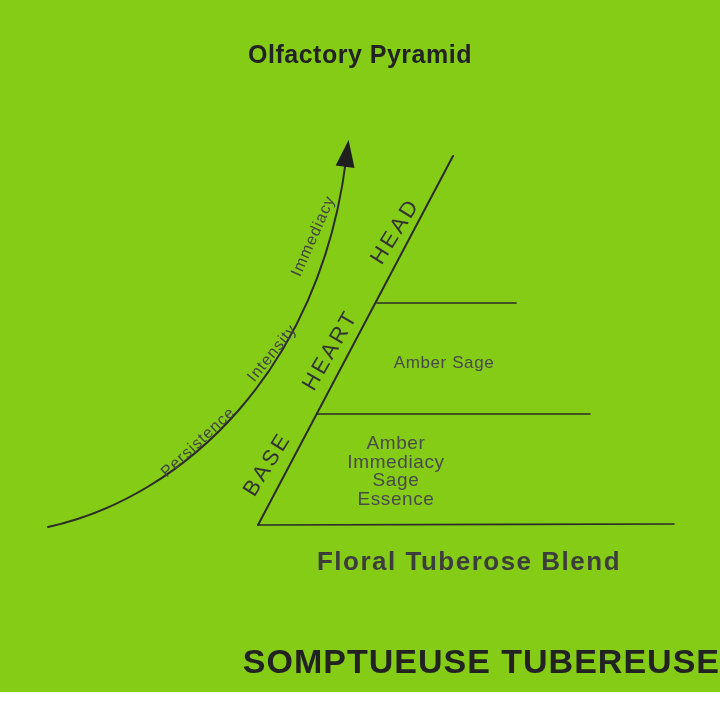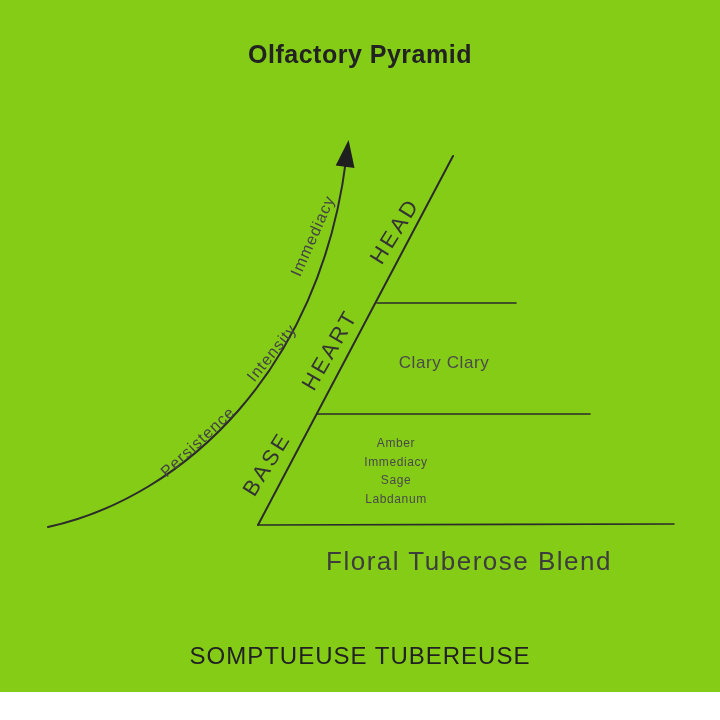--- a/index.html
+++ b/index.html
@@ -33,32 +33,32 @@
     text-align: center;
     font-size: 25px;
     font-weight: bold;
     letter-spacing: 0.5px;
     color: #222222;
   }
   .footer-title {
     left: 0;
     top: 642px;
     width: 720px;
-    text-align: center;
-    font-size: 24px;
-    font-weight: normal;
+    text-align: right;
+    font-size: 34px;
+    font-weight: bold;
     letter-spacing: 1px;
     color: #222222;
   }
   .blend-label {
     left: 469px;
     top: 561px;
     transform: translate(-50%, -50%);
     font-size: 26px;
-    font-weight: normal;
+    font-weight: bold;
     letter-spacing: 1.5px;
     color: #3d3d3d;
   }
   .level-name {
     font-size: 22px;
     font-weight: normal;
     letter-spacing: 3px;
     color: #333333;
     transform-origin: center;
   }
@@ -80,21 +80,21 @@
     color: #4a4a4a;
     transform: translate(-50%,-50%);
   }
   .note-patchouli { left: 490px; top: 249px; }
   .note-clary     { left: 444px; top: 363px; }
   .note-stack {
     left: 396px;
     top: 471px;
     transform: translate(-50%,-50%);
     text-align: center;
-    font-size: 12px;
+    font-size: 19px;
     letter-spacing: 0.6px;
     line-height: 18.5px;
     color: #4a4a4a;
   }
 </style>
 </head>
 <body>
 
 <div class="canvas">
 
@@ -118,21 +118,21 @@
   <div class="txt blend-label">Floral Tuberose Blend</div>
 
   <div class="txt curve-label persistence">Persistence</div>
   <div class="txt curve-label intensity">Intensity</div>
   <div class="txt curve-label immediacy">Immediacy</div>
 
   <div class="txt level-name head">HEAD</div>
   <div class="txt level-name heart">HEART</div>
   <div class="txt level-name base">BASE</div>
 
-  <div class="txt note-single note-clary">Clary Clary</div>
+  <div class="txt note-single note-clary">Amber Sage</div>
   <div class="txt note-stack">
     <div>Amber</div>
     <div>Immediacy</div>
     <div>Sage</div>
-    <div>Labdanum</div>
+    <div>Essence</div>
   </div>
 
 </div>
 
 </body></html>

